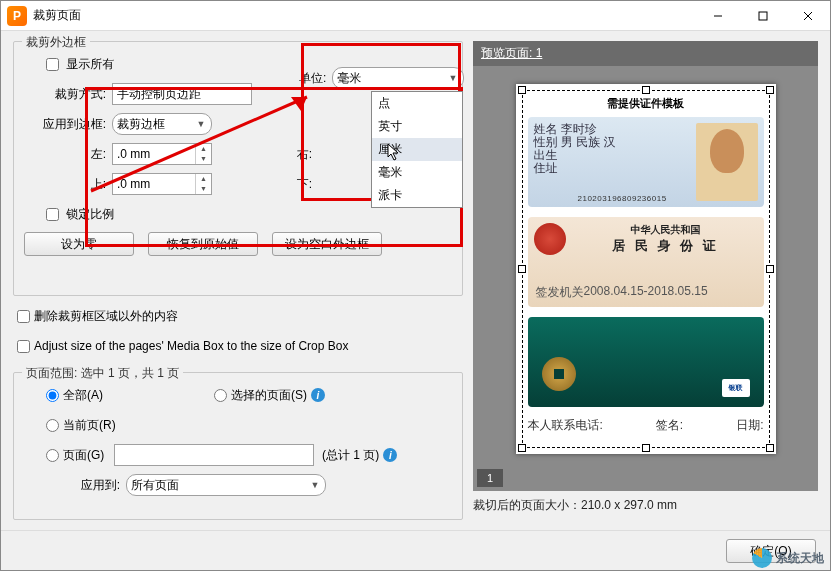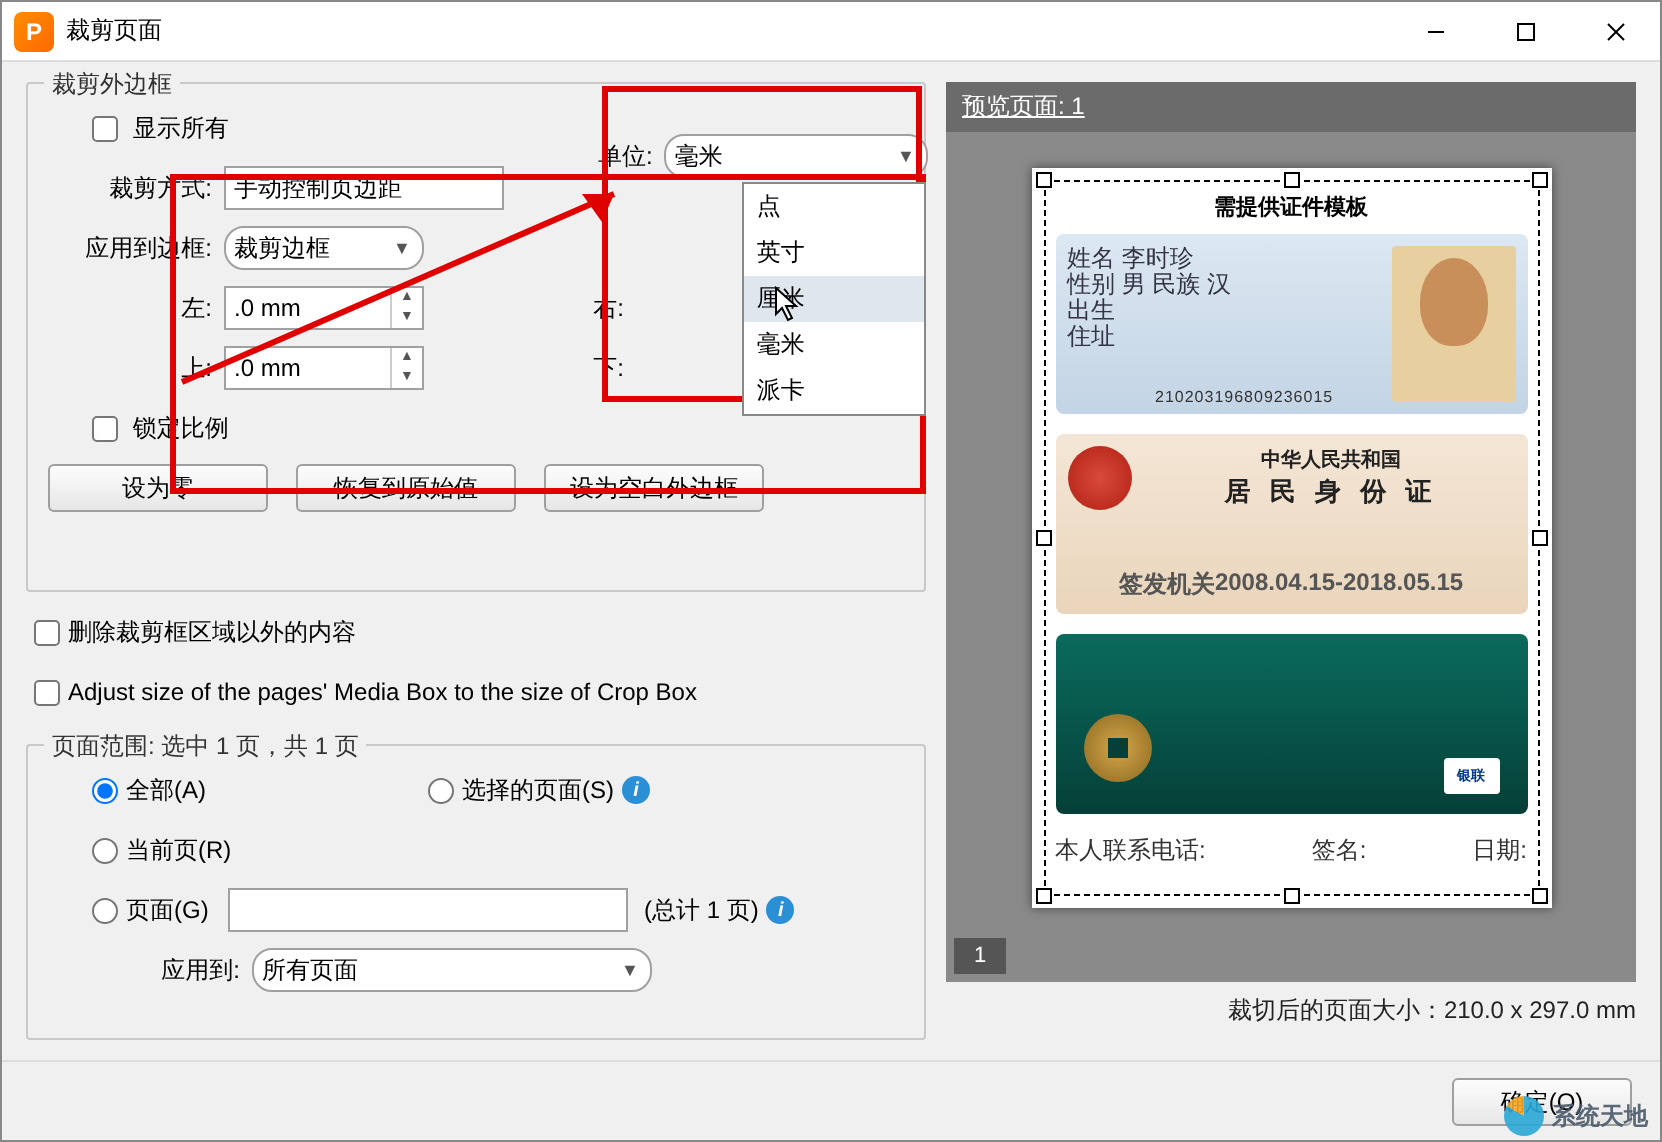--- a/index.html
+++ b/index.html
@@ -42,31 +42,31 @@
 .card { height: 90px; margin-bottom: 10px; border-radius: 4px; position: relative; overflow: hidden; font-size: 8px; }
 .card1 { background: linear-gradient(#dce8f2,#c3d4e5); display: flex; }
 .card1 .txt { flex: 1; padding: 6px; line-height: 13px; color: #334; }
 .card1 .photo { width: 62px; height: 78px; margin: 6px; background: #e8cfa0; border-radius: 2px; position: relative; }
 .card1 .photo::after { content: ""; position: absolute; left: 14px; top: 6px; width: 34px; height: 44px; background: #c98f5a; border-radius: 50% 50% 45% 45%; }
 .card1 .num { position: absolute; bottom: 4px; left: 50px; font-size: 8px; color: #333; letter-spacing: 0.5px; }
 .card2 { background: linear-gradient(#f4e6d6,#e9d5bb); padding: 6px; }
 .card2 .emblem { width: 32px; height: 32px; background: radial-gradient(#d84a3a,#b02015); border-radius: 50%; float: left; margin-right: 8px; }
 .card2 .cnline { text-align: center; font-weight: bold; color: #222; font-size: 10px; }
 .card2 .big { font-size: 13px; letter-spacing: 3px; }
-.card2 .btm { position: absolute; bottom: 6px; left: 8px; right: 8px; font-size: 7px; color: #555; display: flex; justify-content: center; font-weight: bold; }
+.card2 .btm { position: absolute; bottom: 6px; left: 8px; right: 8px; font-size: 7px; color: #555; display: flex; justify-content: flex-start; }
 .card3 { background: linear-gradient(#0a6b5d,#053f37); padding: 8px; }
 .card3 .coin { width: 34px; height: 34px; border-radius: 50%; background: radial-gradient(#d4a84a,#8a6620); position: absolute; left: 14px; top: 40px; }
 .card3 .coin::after { content: ""; position: absolute; left: 12px; top: 12px; width: 10px; height: 10px; background: #053f37; }
 .card3 .num3 { color: #f2c94c; font-size: 9px; margin-top: 6px; }
 .card3 .up { position: absolute; right: 14px; bottom: 10px; width: 28px; height: 18px; background: #fff; border-radius: 2px; display: flex; align-items: center; justify-content: center; font-size: 7px; color: #003a8c; font-weight: bold; }
 .page-footer { display: flex; justify-content: space-between; font-size: 8px; color: #333; margin-top: 4px; }
 .crop-handles div { position: absolute; width: 8px; height: 8px; background: #fff; border: 1px solid #000; }
 .crop-dash { position: absolute; border: 1px dashed #000; }
 .page-tab { position: absolute; left: 4px; bottom: 4px; background: #555; color: #fff; padding: 3px 10px; font-size: 11px; }
-.preview-footer { text-align: right; padding: 6px 0; color: #222; font-size: 12px; }
+.preview-footer { text-align: left; padding: 6px 0; color: #222; font-size: 12px; }
 .watermark { position: absolute; right: 6px; bottom: 2px; display: flex; align-items: center; gap: 4px; font-size: 16px; font-weight: bold; color: #4a5a6a; opacity: 0.9; }
 .watermark .dot { width: 20px; height: 20px; border-radius: 50%; background: conic-gradient(#2ba8d6 0 300deg, #f5a623 300deg 360deg); }
 .footer-bar { height: 40px; background: #f0f0f0; border-top: 1px solid #ddd; display: flex; justify-content: flex-end; align-items: center; padding-right: 14px; gap: 10px; position: relative; }
 .cursor-arrow { position: absolute; z-index: 30; font-size: 16px; color: #000; pointer-events: none; }
 .info-icon { display: inline-flex; width: 14px; height: 14px; border-radius: 50%; background: #2b8fd6; color: #fff; align-items: center; justify-content: center; font-size: 10px; font-style: italic; font-weight: bold; margin-left: 4px; }
 .leftpad { padding-left: 22px; }
 </style>
 </head>
 <body>
 

